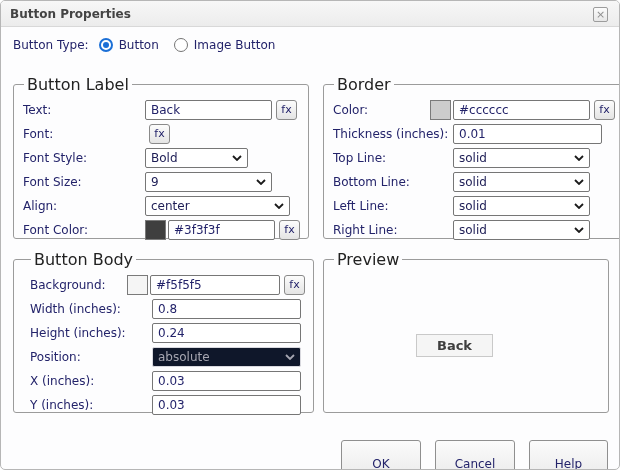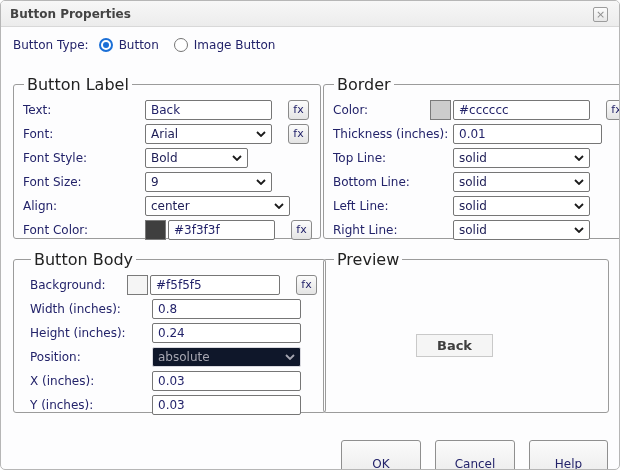--- a/index.html
+++ b/index.html
@@ -69,21 +69,21 @@
   .select .sel-val { flex:1; overflow:hidden; white-space:nowrap; }
   .select .chev { display:flex; align-items:center; color:#1a1a1a; margin-left:4px; }
   .select.disabled { border-color:#d9d9df; background:#0f172a; color:#a6a6b1;align-items:center; }
   .select.disabled .chev { color:#a6a6b1; }
 
   .swatch {
     width:21px; height:20px; border:1px solid #7a7a7a; flex-shrink:0;
     margin-right:2px; cursor:pointer;
   }
   button.fx {
-    width:21px; height:20px; margin-left:16px; flex-shrink:0;
+    width:21px; height:20px; margin-left:4px; flex-shrink:0;
     border:1px solid #8a8a8a; border-radius:3px;
     background:linear-gradient(#fcfcfc,#e4e4e4);
     font-family:inherit; font-size:11px; color:#23236a; padding:0; cursor:pointer;
   }
 
   
   .preview-area { height:145px; display:flex; align-items:center; justify-content:center; }
   .preview-btn {
     width:77px; height:23px; margin-right:24px;
     background:#f5f5f5; border:1px solid #c9c9c9;
@@ -128,28 +128,20 @@
     <legend>Button Label</legend>
 
     <div class="row">
       <span class="lbl">Text:</span>
       <input class="txt" style="width: 127px;" value="Back">
       <button class="fx">fx</button>
     </div>
 
     <div class="row">
       <span class="lbl">Font:</span>
-      <div class="select" style="width:127px">
-        <span class="sel-val">Arial</span>
-        <span class="chev">
-            <svg width="10" height="6" viewBox="0 0 10 6">
-              <path d="M1 1l4 4 4-4" fill="none" stroke="currentColor" stroke-width="1.8"></path>
-            </svg>
-          </span>
-      </div>
       <button class="fx">fx</button>
     </div>
 
     <div class="row">
       <span class="lbl">Font Style:</span>
       <div class="select" style="width:103px">
         <span class="sel-val">Bold</span>
         <span class="chev">
             <svg width="10" height="6" viewBox="0 0 10 6">
               <path d="M1 1l4 4 4-4" fill="none" stroke="currentColor" stroke-width="1.8"></path>

